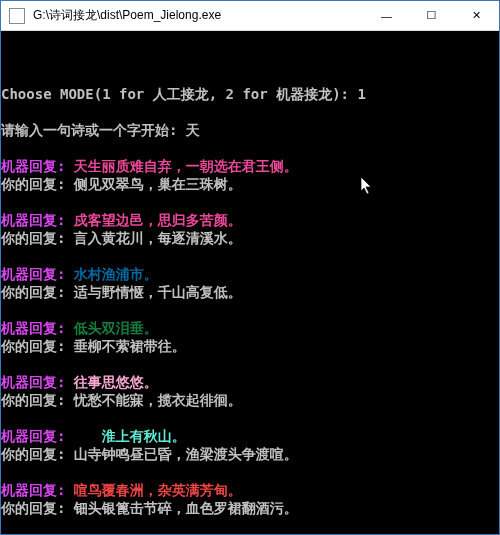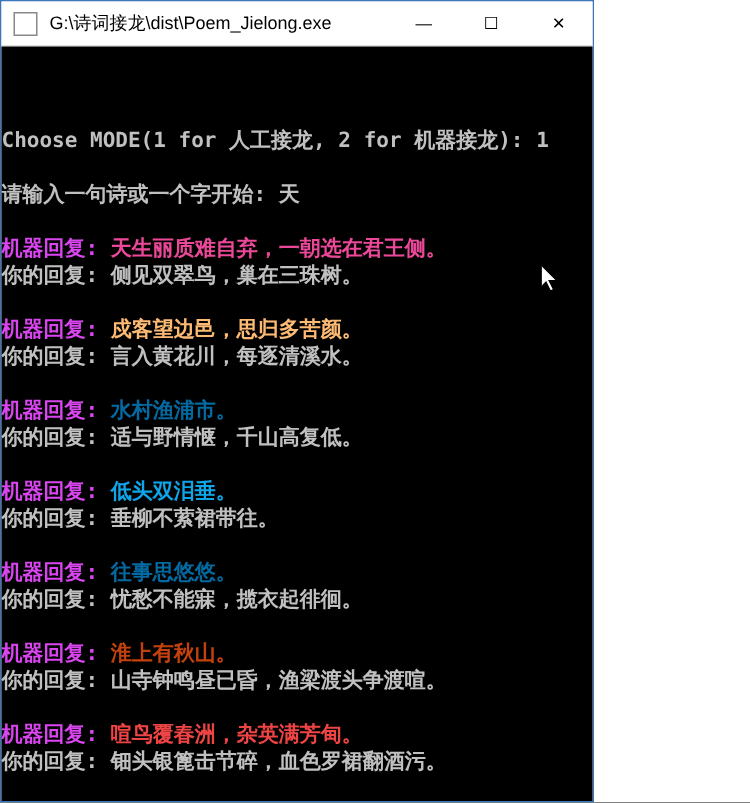--- a/index.html
+++ b/index.html
@@ -3,21 +3,21 @@
 <meta charset="utf-8">
 <style>
   * { margin: 0; padding: 0; box-sizing: border-box; }
   body {
     font-family: "Segoe UI", Tahoma, sans-serif;
     background: #fff;
     width: 500px;
     height: 535px;
     overflow: hidden;
   }
-  .window { width: 396px; height: 535px; border: 1px solid #3a74b9; display: flex; flex-direction: column; }
+  .window { width: 500px; height: 535px; border: 1px solid #3a74b9; display: flex; flex-direction: column; }
   .titlebar {
     height: 30px;
     background: #fff;
     display: flex;
     align-items: center;
     border-bottom: 1px solid #ddd;
   }
   .title-icon {
     width: 16px; height: 16px;
     margin: 0 8px;
@@ -42,25 +42,25 @@
     padding: 0 0 2px 0;
     white-space: pre-wrap;
     overflow: hidden;
     position: relative;
     font-weight: bold;
   }
   .ln { white-space: pre; }
   .green { color: #d946ef; }
   .lime  { color: #ec4899; }
   .white { color: #c0c0c0; }
-  .orange{ color: #fdba74; }
+  .orange{ color: #ec4899; }
   .teal  { color: #0369a1; }
-  .blue  { color: #0ea5e9; }
-  .purple{ color: #0369a1; margin-top: 42px; }
-  .yellow{ color: #c2410c; }
+  .blue  { color: #15803d; }
+  .purple{ color: #f9a8d4; margin-top: 42px; }
+  .yellow{ color: #5eead4; margin-left: 28px; }
   .cyan  { color: #ef4444; }
   .cursor {
     position: absolute;
     pointer-events: none;
   }
 </style>
 </head>
 <body>
 
 <div class="window">

